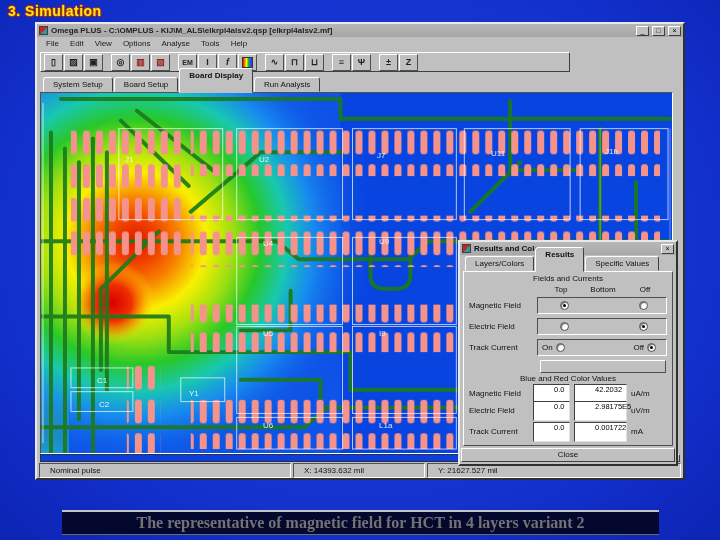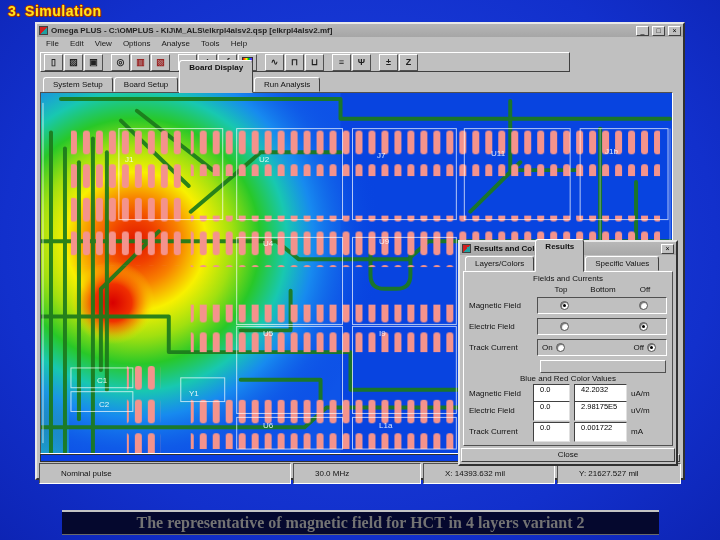--- a/index.html
+++ b/index.html
@@ -29,33 +29,33 @@
   .toolbar { height:24px; display:flex; align-items:center; padding:2px 3px; flex:0 0 auto; }
   .toolbar-inner { display:flex; align-items:center; height:20px; padding:1px 3px; width:530px; }
   .tbtn { width:19px; height:17px; display:flex; align-items:center; justify-content:center;
           font-size:9px; font-weight:bold; color:#202020; background:#c0c0c0;
           border:1px solid; border-color:#fff #505050 #505050 #fff; margin-right:1px; }
   .tbtn .rainbow { width:11px; height:11px;
           background:linear-gradient(90deg,#e00,#f80,#ff0,#0c0,#06f,#90f); border:1px solid #333; }
   .tabsrow { height:18px; display:flex; align-items:flex-end; padding-left:6px; flex:0 0 auto; }
   .tab { font-size:8px; color:#111; background:#c0c0c0; padding:2px 9px;
          border:1px solid; border-color:#fff #404040 #c0c0c0 #fff; border-radius:3px 3px 0 0; margin-right:1px; }
-  .tab.active { font-weight:bold; padding-bottom:20px; position:relative; top:1px; z-index:2; }
+  .tab.active { font-weight:bold; padding-bottom:12px; position:relative; top:1px; z-index:2; }
 
   .board-wrap { flex:1; margin:0 10px 0 3px; position:relative; background:#0844e0;
                 border:1px solid; border-color:#505050 #fff #fff #505050; overflow:hidden; }
   .board-wrap svg { position:absolute; inset:0; width:100%; height:100%; }
   .blabel { position:absolute; font-size:8px; color:rgba(255,255,255,.88); white-space:nowrap; }
 
   .board-strip { height:8px; display:flex; flex:0 0 auto; margin:0 3px; }
   .board-strip .blue { flex:1; background:#0a3ee0; border:1px solid #303030; border-right:none; }
   .board-strip .grip { width:122px; background:#c0c0c0; border:1px solid; border-color:#fff #404040 #404040 #fff; }
 
   .statusbar { height:16px; display:flex; gap:2px; padding:1px 2px; flex:0 0 auto; }
-  .status-cell { font-size:8px; color:#111; display:flex; align-items:center; padding-left:21px; height:21px; }
+  .status-cell { font-size:8px; color:#111; display:flex; align-items:center; padding-left:10px; height:15px; }
 
   
   .dialog { position:absolute; left:458px; top:240px; width:220px; height:226px; z-index:5;
             background:#c0c0c0; border:2px solid; border-color:#e8e8e8 #303030 #303030 #e8e8e8;
             display:flex; flex-direction:column; }
   .dlg-titlebar { height:13px; background:linear-gradient(#b8b8b8,#a8a8a8); display:flex; align-items:center;
                   gap:3px; padding:0 2px; }
   .dlg-title { flex:1; font-size:8px; font-weight:bold; color:#111; }
   .dlg-tabs { height:16px; display:flex; align-items:flex-end; padding-left:5px; }
   .dlg-panel { flex:1; margin:0 3px; border:1px solid; border-color:#fff #505050 #505050 #fff; padding-top:2px; }
@@ -67,21 +67,21 @@
   .radio-strip { flex:1; height:17px; display:flex; align-items:center;
                  border:1px solid; border-color:#505050 #fff #fff #505050; padding:0 4px; gap:3px; }
   .radio { width:9px; height:9px; border-radius:50%; background:#fff; position:relative;
            border:1px solid #505050; box-shadow:inset 1px 1px 1px #707070; }
   .radio.checked::after { content:""; position:absolute; left:2px; top:2px; width:3px; height:3px;
                           border-radius:50%; background:#000; }
   .sp { flex:1; }
   .dlg-blank { height:13px; margin:2px 6px 1px 76px; border:1px solid; border-color:#fff #505050 #505050 #fff; }
   .dlg-vrow { display:flex; align-items:center; height:17px; padding:0 5px; gap:4px; font-size:8px; color:#111; }
   .dlg-vrow .lbl { width:60px; }
-  .dlg-vrow .field { height:20px; font-size:7.5px; line-height:10px; padding-left:6px; color:#000; }
+  .dlg-vrow .field { height:20px; font-size:7.5px; line-height:10px; padding-left:20px; color:#000; }
   .f-blue { width:37px; } .f-red { width:53px; }
   .dlg-close-row { height:18px; padding:2px 1px; }
   .dlg-close { width:100%; height:14px; font-size:8px; text-align:center; line-height:12px;
                background:#c0c0c0; border:1px solid; border-color:#fff #404040 #404040 #fff; color:#111; }
 
   .caption-bar { position:absolute; left:62px; top:510px; width:597px; height:25px;
                  background:#05082e; border-top:2px solid #c4c4c4; border-bottom:1px solid #6a6a6a;
                  color:#737373; font-family:"Liberation Serif", serif; font-weight:bold;
                  font-size:16px; text-align:center; line-height:22px; }
 </style>
@@ -286,21 +286,20 @@
         </div>
     </div>
 
     <div class="board-strip">
       <div class="blue"></div>
       <div class="grip"></div>
     </div>
 
     <div class="statusbar">
       <div class="status-cell sunken" style="width:252px">Nominal pulse</div>
-      <div class="status-cell sunken" style="width:128px">30.0 MHz</div>
       <div class="status-cell sunken" style="width:132px">X: 14393.632 mil</div>
       <div class="status-cell sunken" style="flex:1">Y: 21627.527 mil</div>
     </div>
   </div>
 
   <div class="dialog">
     <div class="dlg-titlebar">
       <span class="app-icon"></span>
       <span class="dlg-title">Results and Colors</span>
       <span class="tb-btn">×</span>

